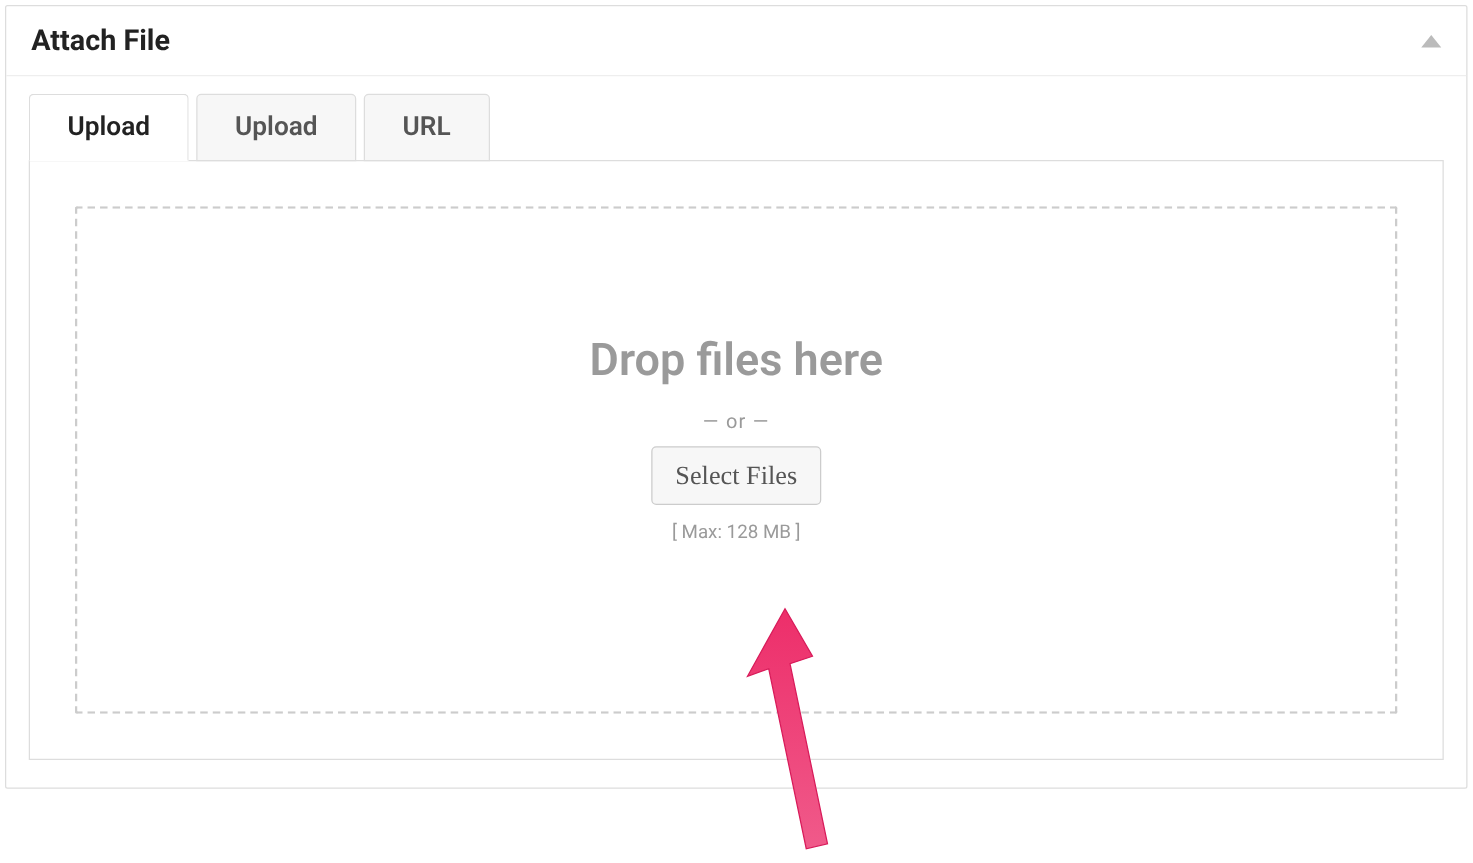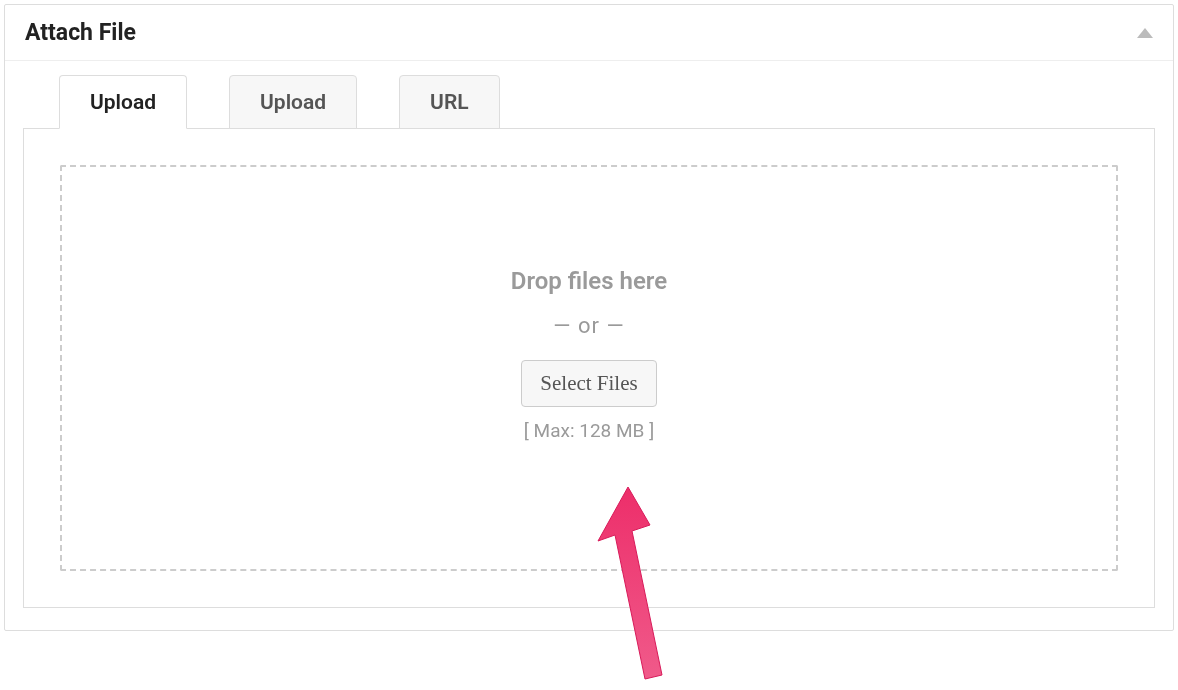--- a/index.html
+++ b/index.html
@@ -53,21 +53,20 @@
     .tab {
       padding: 14px 30px;
       font-size: 21px;
       font-weight: 600;
       color: #555;
       background: #f7f7f7;
       border: 1px solid #ddd;
       border-top-left-radius: 4px;
       border-top-right-radius: 4px;
       cursor: pointer;
-      margin-left: 36px;
     }
     .tab.active {
       background: #ffffff;
       color: #222;
       border-bottom: 1px solid #ffffff;
     }
     .tab-content {
       border: 1px solid #ddd;
       padding: 36px;
       position: relative;
@@ -77,43 +76,43 @@
       border: 2px dashed #ccc;
       border-radius: 2px;
       height: 406px;
       display: flex;
       flex-direction: column;
       align-items: center;
       justify-content: flex-start;
       padding-top: 100px;
     }
     .drop-text {
-      font-size: 24px;
+      font-size: 36px;
       font-weight: 600;
       color: #9a9a9a;
       margin-bottom: 18px;
     }
     .or-text {
-      font-size: 22px;
+      font-size: 16px;
       color: #9a9a9a;
-      margin-bottom: 22px;
+      margin-bottom: 11px;
       letter-spacing: 1px;
     }
     .select-button {
       font-size: 21px;
       color: #555;
       background: #f7f7f7;
       border: 1px solid #ccc;
       border-radius: 4px;
       padding: 10px 18px;
       cursor: pointer;
       font-family: Liberation Serif, serif;
     }
     .max-text {
-      font-size: 19px;
+      font-size: 15px;
       color: #9a9a9a;
       margin-top: 12px;
       text-align: right;
     }
     .arrow-annotation {
       position: absolute;
       left: 536px;
       top: 350px;
       pointer-events: none;
     }

